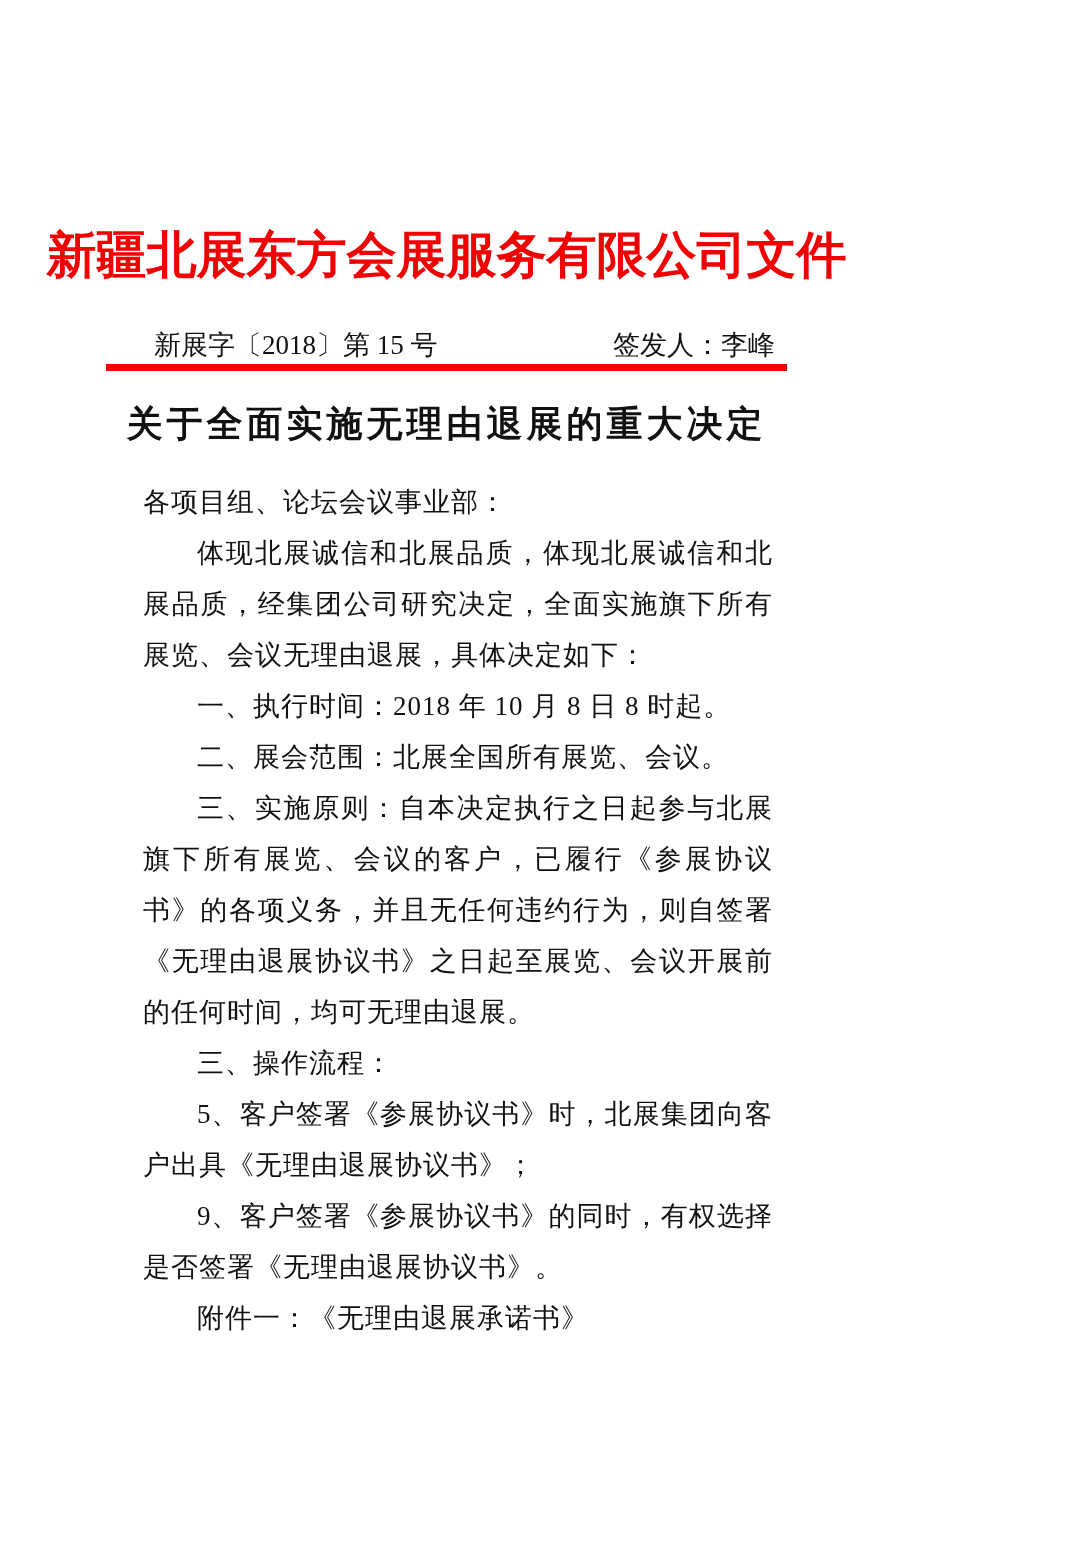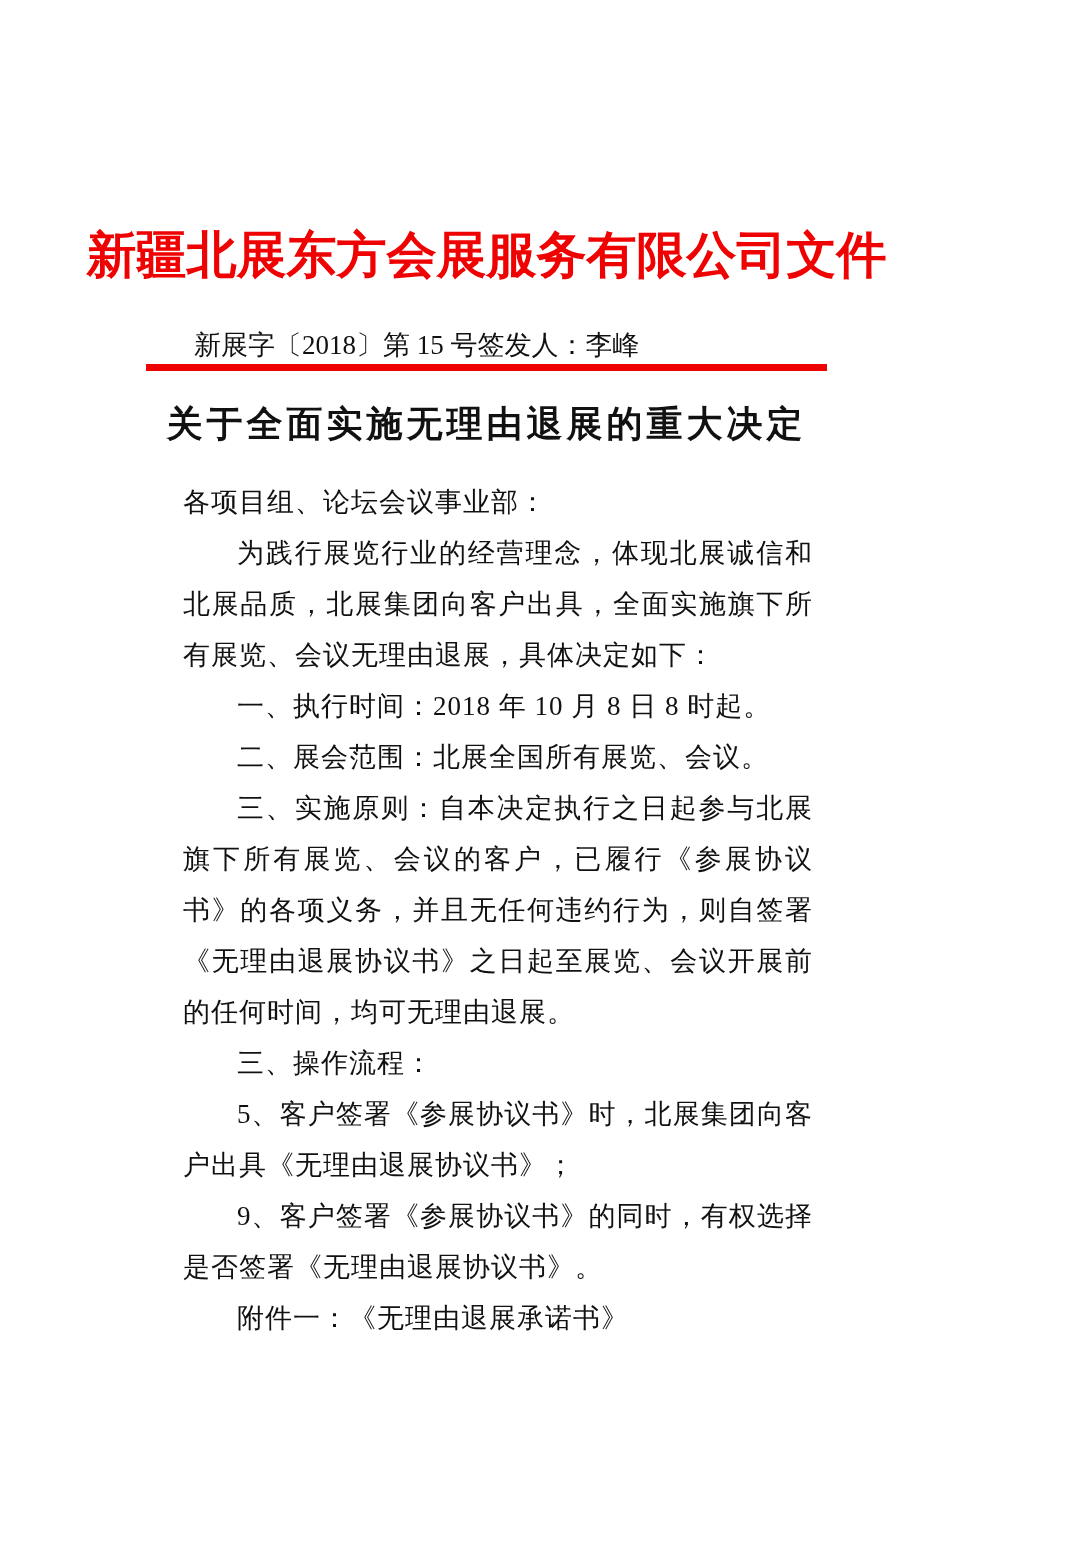--- a/index.html
+++ b/index.html
@@ -8,37 +8,37 @@
     background: #ffffff;
   }
   .page {
     position: relative;
     width: 893px;
     height: 1550px;
     background: var(--page-bg, #ffffff);
     font-family: "Liberation Serif", "DejaVu Serif", serif;
     color: #1a1a1a;
     overflow: hidden;
-    padding-left: 40px;
   }
   
   .org-title {
     margin: 0;
     padding-top: 224px;
     text-align: center;
     font-size: 50px;
     line-height: 62px;
     font-weight: bold;
     color: var(--accent, #ee0202);
     letter-spacing: 0px;
     white-space: nowrap;
   }
   
   .doc-meta {
     display: flex;
+    justify-content: space-between;
     align-items: flex-end;
     margin: 44px 106px 0 106px;
     padding: 0 12px 0 48px;
     font-size: 27px;
     line-height: 30px;
     color: #111111;
   }
   
   .red-rule {
     margin: 4px 106px 0 106px;
@@ -84,21 +84,21 @@
     <span class="doc-number">新展字〔2018〕第 15 号</span>
     <span class="issuer">签发人：李峰</span>
   </div>
 
   <div class="red-rule"></div>
 
   <h2 class="doc-title">关于全面实施无理由退展的重大决定</h2>
 
   <div class="body-text">
     <p class="no-indent">各项目组、论坛会议事业部：</p>
-    <p>为践行展览行业的经营理念，体现北展诚信和北展品质，北展集团向客户出具，全面实施旗下所有展览、会议无理由退展，具体决定如下：</p>
+    <p>体现北展诚信和北展品质，体现北展诚信和北展品质，经集团公司研究决定，全面实施旗下所有展览、会议无理由退展，具体决定如下：</p>
     <p>一、执行时间：2018 年 10 月 8 日 8 时起。</p>
     <p>二、展会范围：北展全国所有展览、会议。</p>
     <p>三、实施原则：自本决定执行之日起参与北展旗下所有展览、会议的客户，已履行《参展协议书》的各项义务，并且无任何违约行为，则自签署《无理由退展协议书》之日起至展览、会议开展前的任何时间，均可无理由退展。</p>
     <p>三、操作流程：</p>
     <p>5、客户签署《参展协议书》时，北展集团向客户出具《无理由退展协议书》；</p>
     <p>9、客户签署《参展协议书》的同时，有权选择是否签署《无理由退展协议书》。</p>
     <p>附件一：《无理由退展承诺书》</p>
   </div>
 
 </div>

